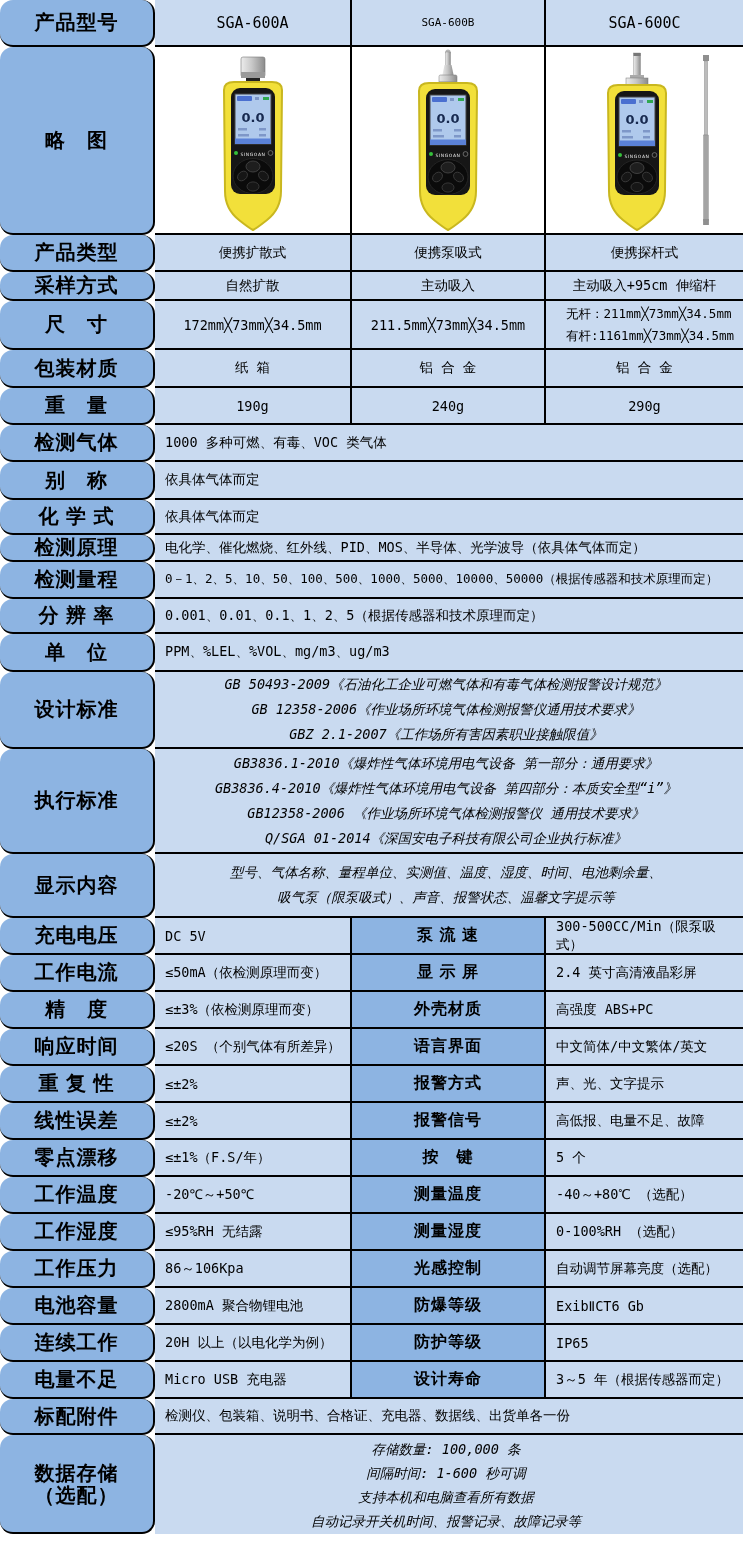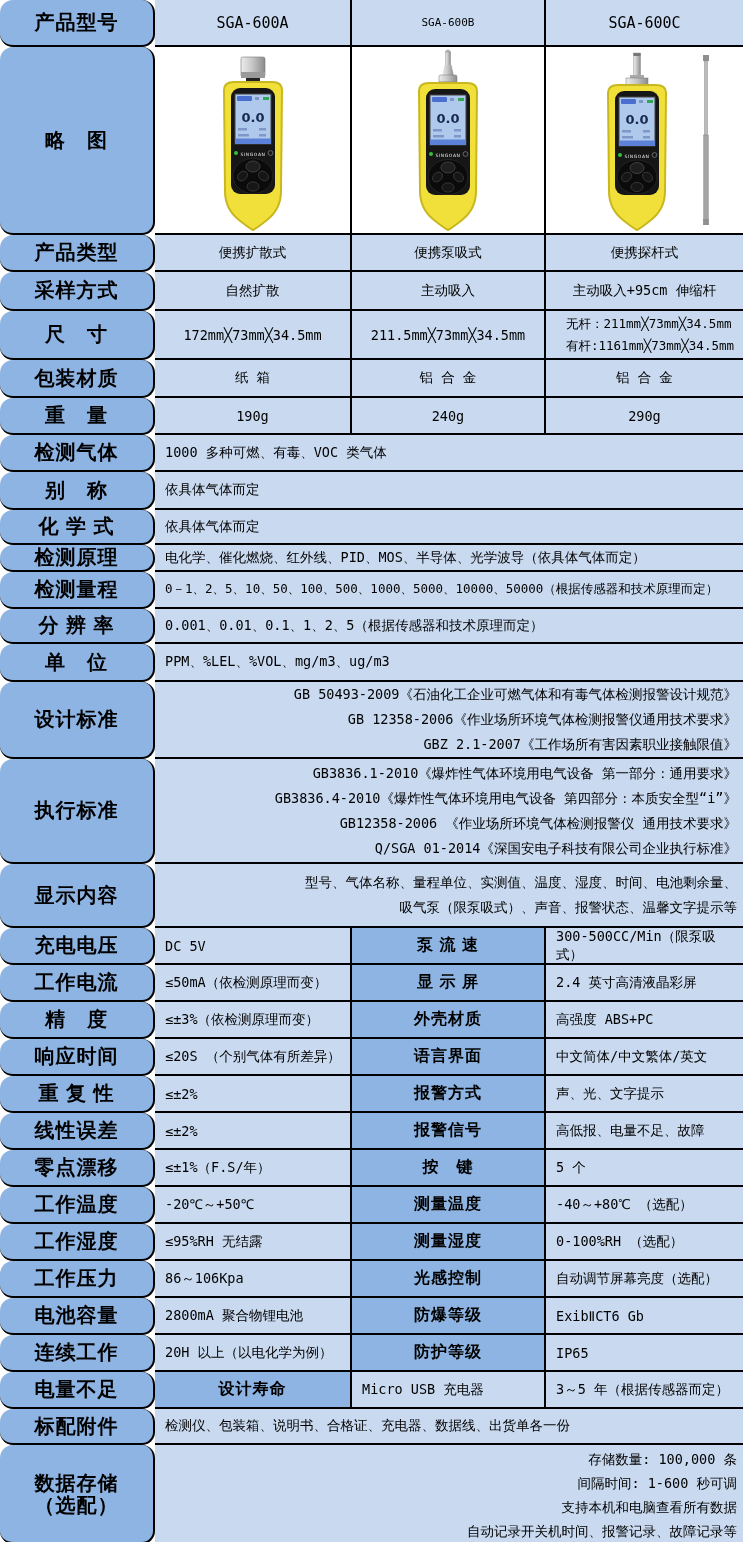--- a/index.html
+++ b/index.html
@@ -9,21 +9,21 @@
   .r4 { grid-template-columns:155px 197px 194px 197px; }
   .r2 { grid-template-columns:155px 588px; }
   .c  { box-sizing:border-box; border-right:2px solid #000; border-bottom:2px solid #000;
         display:flex; align-items:center; justify-content:center; overflow:hidden; }
   .c:last-child { border-right:none; }
   .lab  { background:#8DB4E2; font-weight:bold; font-size:20px; letter-spacing:1px;border-radius:13px; }
   .lab2 { background:#8DB4E2; font-weight:bold; font-size:16px; letter-spacing:1px; }
   .val  { background:#C9DAF0; font-family:"DejaVu Sans Mono", monospace; font-size:13.5px; }
   .white { background:#fff; }
   .left { justify-content:flex-start; padding-left:10px; padding-right:6px; }
-  .linescell { flex-direction:column; align-items:flex-end; justify-content:center; padding-left:0; padding-right:6px; }
+  .linescell { flex-direction:column; align-items:center; justify-content:center; padding-left:0; padding-right:6px;font-style:italic; }
   .linescell div { line-height:25px; white-space:nowrap; }
   .dims { flex-direction:column; align-items:flex-start; justify-content:center; padding-left:20px; font-size:12.5px; }
   .dims div { line-height:22px; white-space:nowrap; }
   .stack { flex-direction:column; }
   .stack div { line-height:22px; }
   .nowrap { white-space:nowrap; }
 </style>
 </head>
 <body>
 
@@ -151,21 +151,21 @@
       </svg>
     </div>
   </div>
 
   <div class="row r4" style="height:37px">
     <div class="c lab">产品类型</div>
     <div class="c val">便携扩散式</div>
     <div class="c val">便携泵吸式</div>
     <div class="c val">便携探杆式</div>
   </div>
-  <div class="row r4" style="height:39px">
+  <div class="row r4" style="height:29px">
     <div class="c lab">采样方式</div>
     <div class="c val">自然扩散</div>
     <div class="c val">主动吸入</div>
     <div class="c val">主动吸入+95cm 伸缩杆</div>
   </div>
   <div class="row r4" style="height:49px">
     <div class="c lab">尺　寸</div>
     <div class="c val">172mm╳73mm╳34.5mm</div>
     <div class="c val">211.5mm╳73mm╳34.5mm</div>
     <div class="c val dims">
@@ -309,22 +309,22 @@
     <div class="c val left">ExibⅡCT6 Gb</div>
   </div>
   <div class="row r4" style="height:37px">
     <div class="c lab">连续工作</div>
     <div class="c val left">20H 以上（以电化学为例）</div>
     <div class="c lab2">防护等级</div>
     <div class="c val left">IP65</div>
   </div>
   <div class="row r4" style="height:37px">
     <div class="c lab">电量不足</div>
+    <div class="c val left">Micro USB 充电器</div>
     <div class="c lab2">设计寿命</div>
-    <div class="c val left">Micro USB 充电器</div>
     <div class="c val left">3～5 年（根据传感器而定）</div>
   </div>
 
   <div class="row r2" style="height:36px">
     <div class="c lab">标配附件</div>
     <div class="c val left">检测仪、包装箱、说明书、合格证、充电器、数据线、出货单各一份</div>
   </div>
 
   <div class="row r2" style="height:99px">
     <div class="c lab stack">

